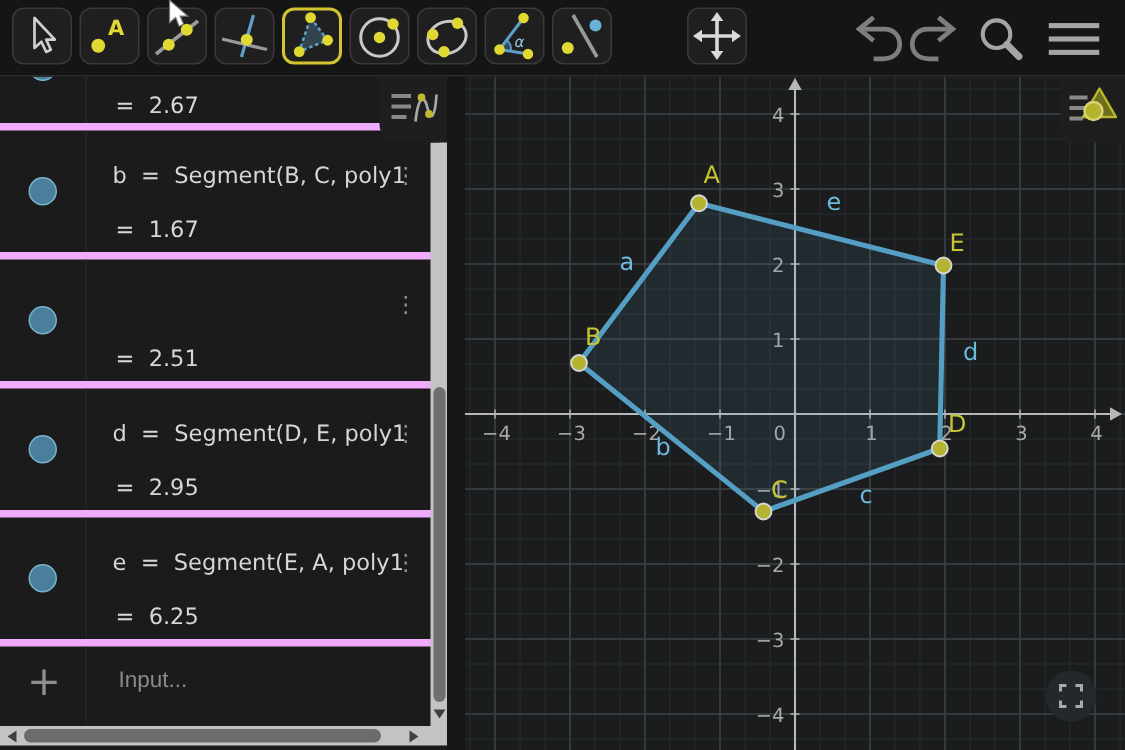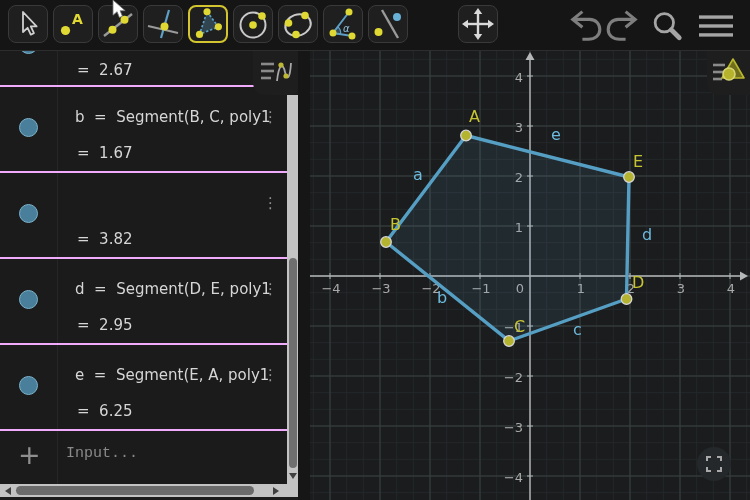--- a/index.html
+++ b/index.html
@@ -11,38 +11,38 @@
            border-bottom:1px solid #2d2d2d;z-index:5}
   .tbtn{position:absolute;top:5px;width:40px;height:38px;background:#1f1f1f;
         border:1px solid #3a3a3a;border-radius:8px;box-sizing:border-box;cursor:pointer}
   .tbtn.selected{border:2px solid #d3c52f}
   .tbtn svg{position:absolute;left:0;top:0;width:100%;height:100%}
   .abtn{position:absolute;top:9px;width:36px;height:34px;cursor:pointer}
   .abtn svg{width:100%;height:100%}
 
   
   .panel{position:absolute;left:0;top:51px;width:298px;height:449px;background:#1b1b1b;z-index:2}
-  .alg-row{position:relative;box-sizing:border-box;border-bottom:2px solid #f0abfc;
+  .alg-row{position:relative;box-sizing:border-box;border-bottom:5px solid #f0abfc;
            display:flex;overflow:hidden}
   .row-full{height:86px}
   .row-partial{height:36px}
   .row-input{height:53px;border-bottom:none}
   .toggle-cell{position:relative;width:58px;box-sizing:border-box;border-right:1px solid #262626;flex:none}
   .expr-cell{position:relative;flex:1;overflow:hidden}
   .toggle{position:absolute;left:19px;top:31px;width:19px;height:19px;border-radius:50%;
           background:#4a7f9b;border:1.5px solid #7ab3cc;box-sizing:border-box;cursor:pointer}
   .row-partial .toggle{top:-16px}
   .def,.val{position:absolute;white-space:pre;color:#d6d6d6;font-size:15px}
   .def{left:17px;top:21px}
   .val{left:19px;top:57px}
   .row-partial .val{top:10px}
   .kebab{position:absolute;right:20px;top:21px;color:#929292;font-size:15px;cursor:pointer}
   .plus{position:absolute;left:18px;top:10px;font-size:27px;font-weight:400;color:#8f8f8f;line-height:27px}
-  .alg-input{position:absolute;left:6px;top:13px;width:190px;background:transparent;border:none;
-             outline:none;color:#d8d8d8;font-size:15px;font-family:Liberation Mono, monospace}
+  .alg-input{position:absolute;left:19px;top:13px;width:190px;background:transparent;border:none;
+             outline:none;color:#d8d8d8;font-size:15px;font-family:Liberation Sans, sans-serif}
   .alg-input::placeholder{color:#8a8a8a}
 
   
   .stylebtn{position:absolute;background:#1e1e1e;border-radius:0 0 6px 12px;cursor:pointer;z-index:4}
   .stylebtn svg{width:100%;height:100%}
 
   
   .vtrack{position:absolute;left:287px;top:44px;width:11px;height:389px;background:#c3c3c3}
   .vthumb{position:absolute;left:1.5px;top:163px;width:8px;height:210px;border-radius:4px;background:#6f6f6f;cursor:pointer}
   .varrow{position:absolute;left:1.5px;top:378px;width:0;height:0;
@@ -209,21 +209,21 @@
       <div class="val">=  1.67</div>
     </div>
   </article>
 
   <article class="alg-row row-full">
     <div class="toggle-cell">
       <span class="toggle"></span>
     </div>
     <div class="expr-cell">
       <span class="kebab">⋮</span>
-      <div class="val">=  3.82</div>
+      <div class="val">=  2.51</div>
     </div>
   </article>
 
   <article class="alg-row row-full">
     <div class="toggle-cell">
       <span class="toggle"></span>
     </div>
     <div class="expr-cell">
       <div class="def"><span>d</span><span>  =  Segment(D, E, poly1</span></div>
       <span class="kebab">⋮</span>

